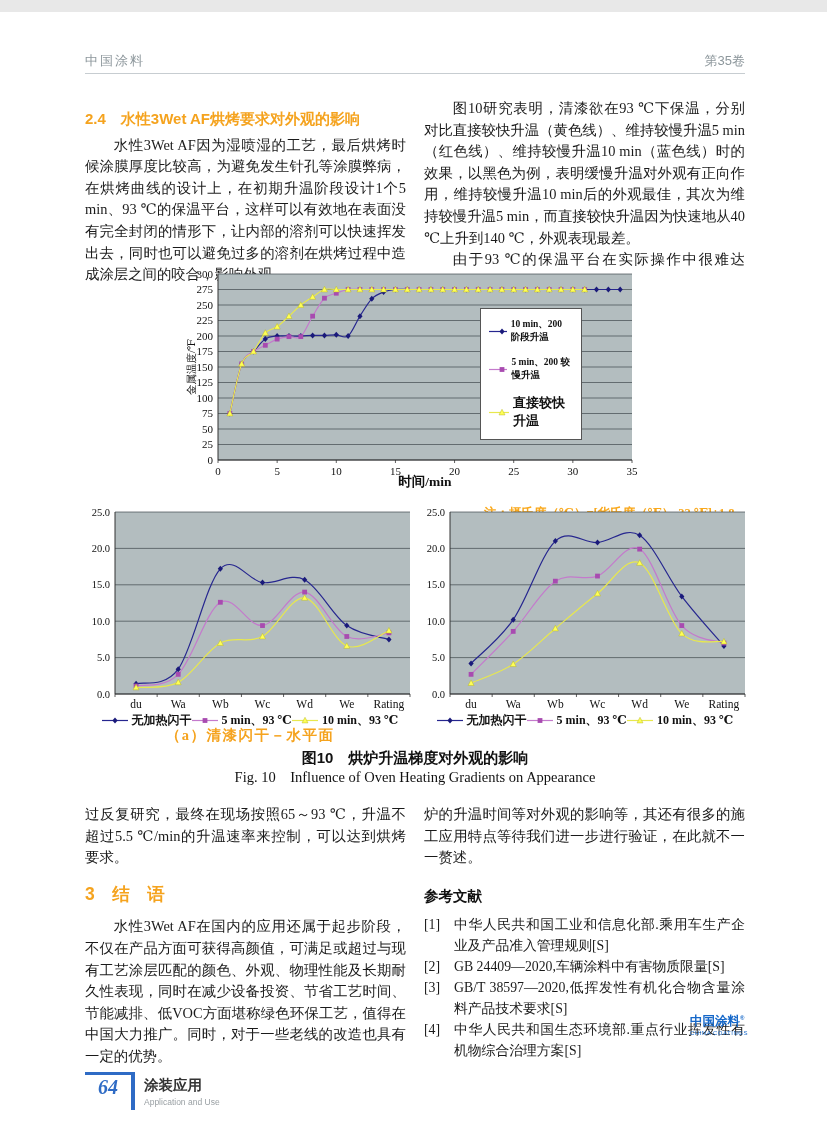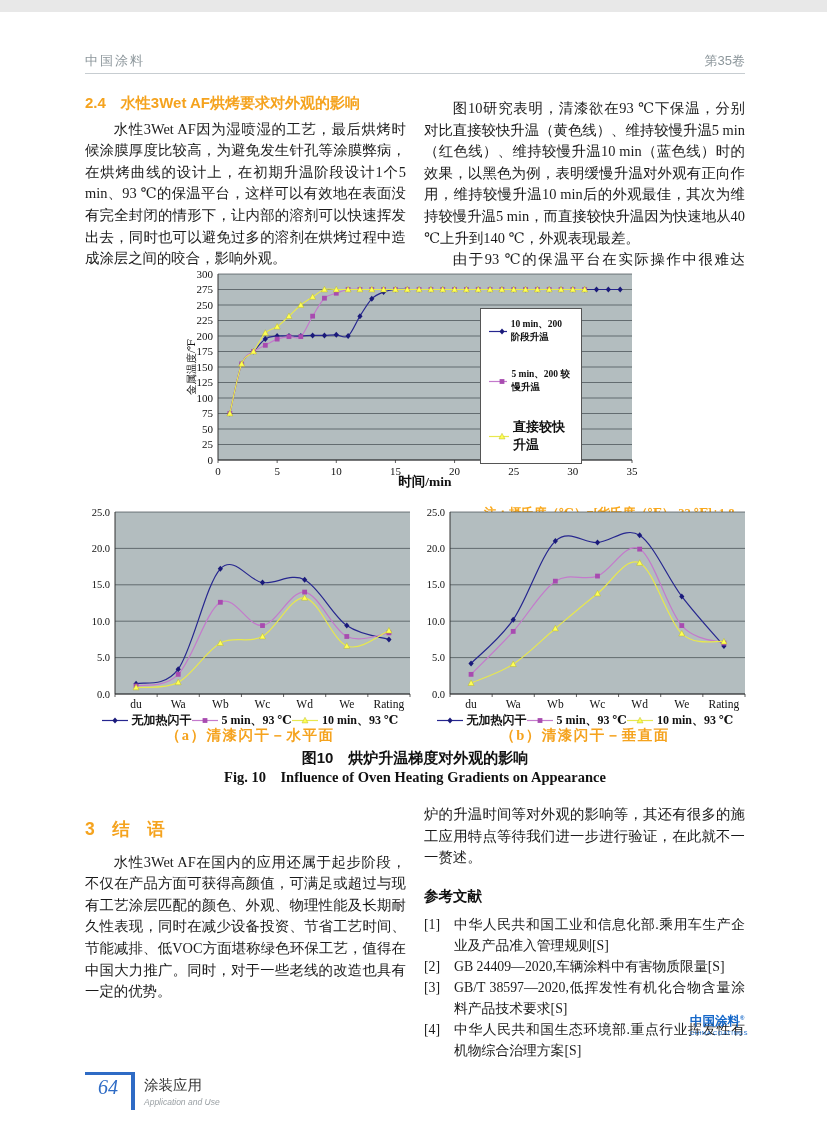--- a/index.html
+++ b/index.html
@@ -9,21 +9,21 @@
 
   
   .header { position:absolute; left:85px; top:40px; width:660px; height:22px;
             border-bottom:1px solid #c7cdd1; color:#8d979c;
             font-family:"Liberation Sans",sans-serif; font-size:13px; letter-spacing:2px; }
   .header .vol { position:absolute; right:0; top:0; letter-spacing:0; }
 
   
   .col { position:absolute; width:321px; font-size:14.4px; line-height:21.6px;
          color:#1a1a1a; text-align:justify; }
-  .col-l1 { left:85px;  top:80px; }
+  .col-l1 { left:85px;  top:96px; }
   .col-r1 { left:424px; top:86px; }
   .col-l2 { left:85px;  top:792px; }
   .col-r2 { left:424px; top:792px; }
   p.para { text-indent:2em; }
   p.noind { text-indent:0; }
 
   .sec24-title { color:#F5A31E; font-family:"Liberation Sans",sans-serif;
                  font-weight:bold; font-size:15px; margin-bottom:5px; }
   .sec3-title  { color:#F5A31E; font-family:"Liberation Sans",sans-serif;
                  font-weight:bold; font-size:17.5px; margin:15px 0 11px; }
@@ -31,52 +31,52 @@
                  font-size:14.5px; text-align:left; margin:17px 0 7px; color:#111; }
   .ref-row { display:flex; font-size:13.8px; line-height:21px; }
   .ref-label { flex:0 0 30px; }
   .ref-text { flex:1; text-align:justify; }
 
   
   .chart { position:absolute; }
   .chart svg { position:absolute; left:0; top:0;
                font-family:"Liberation Serif","DejaVu Serif",serif; }
   .lg-box { position:absolute; background:#fff; border:1px solid #555;
-            display:flex; flex-direction:column; row-gap:24px; padding:9px 8px; }
+            display:flex; flex-direction:column; row-gap:12px; padding:9px 8px; }
   .lg-row { position:absolute; display:flex; justify-content:center; width:100%;
             }
   .lg-item { display:flex; align-items:center; column-gap:4px; font-weight:bold; color:#111; }
   .lg-item svg { position:static; }
   .chart-caption { position:absolute; width:100%; text-align:center; color:#F5A31E;
                    font-weight:bold; font-size:14.5px; letter-spacing:1.5px; }
 
   .note { position:absolute; top:493px; right:80px; color:#F9A81C; font-weight:bold;
           font-size:12.5px; }
 
   .figcap-cn { position:absolute; left:85px; top:737px; width:660px; text-align:center;
                font-family:"Liberation Sans",sans-serif; font-weight:bold; font-size:15px; color:#111; }
   .figcap-en { position:absolute; left:85px; top:756px; width:660px; text-align:center;
-               font-weight:bold; font-size:14.5px; color:#111; }
+               font-weight:normal; font-size:14.5px; color:#111; }
 
   
   .logo { position:absolute; left:690px; top:1003px; color:#1668C9; line-height:1; }
   .logo-cn { font-family:"Liberation Sans",sans-serif; font-weight:bold; font-size:12.5px; }
   .logo-cn sup { font-size:6px; }
   .logo-en { font-family:"Liberation Sans",sans-serif; font-size:6px; letter-spacing:0.5px;
              margin-top:2px; }
 
   
   .footer { position:absolute; left:85px; top:1060px; display:flex; align-items:flex-start; }
   .pg-wrap { border-top:3px solid #2E6BC5; width:46px; text-align:center; padding-top:1px; }
-  .pg { color:#2E6BC5; font-style:italic; font-weight:normal; font-size:20px; }
+  .pg { color:#2E6BC5; font-style:italic; font-weight:bold; font-size:20px; }
   .vbar { width:4px; height:38px; background:#2E6BC5; margin-right:9px; }
-  .foot-cn { font-family:"Liberation Sans",sans-serif; font-weight:normal; font-size:14.5px;
+  .foot-cn { font-family:"Liberation Sans",sans-serif; font-weight:bold; font-size:14.5px;
              color:#333; margin-top:4px; }
   .foot-en { font-family:"Liberation Sans",sans-serif; font-size:8.5px; color:#9aa0a4;
-             margin-top:2px;font-style:italic; }
+             margin-top:2px; }
 </style>
 </head>
 <body>
 
 <div class="page">
 
   <div class="header">
     <span>中国涂料</span>
     <span class="vol">第35卷</span>
   </div>
@@ -420,27 +420,27 @@
           <span style="font-size: 12px;">5 min、93 ℃</span>
         </div>
         <div class="lg-item">
           <svg width="26" height="9">
             <line x1="0" y1="4.5" x2="26" y2="4.5" stroke="#E8E84D" stroke-width="1.2"></line>
             <path d="M13 1.2999999999999998L16 6.9L10 6.9Z" fill="#FFFF55" stroke="#B9B92A" stroke-width="0.5"></path>
           </svg>
           <span style="font-size: 12px;">10 min、93 ℃</span>
         </div>
       </div>
-      <div class="chart-caption" style="top: 219px;">（b）清漆闪干－垂直面</div>
     </div>
 
   <div class="figcap-cn">图10　烘炉升温梯度对外观的影响</div>
   <div class="figcap-en">Fig. 10　Influence of Oven Heating Gradients on Appearance</div>
 
   <div class="col col-l2">
+    <p class="para noind">过反复研究，最终在现场按照65～93 ℃，升温不超过5.5 ℃/min的升温速率来控制，可以达到烘烤要求。</p>
     <div class="sec3-title">3　结　语</div>
     <p class="para">水性3Wet AF在国内的应用还属于起步阶段，不仅在产品方面可获得高颜值，可满足或超过与现有工艺涂层匹配的颜色、外观、物理性能及长期耐久性表现，同时在减少设备投资、节省工艺时间、节能减排、低VOC方面堪称绿色环保工艺，值得在中国大力推广。同时，对于一些老线的改造也具有一定的优势。</p>
   </div>
 
   <div class="col col-r2">
     <p class="para noind">炉的升温时间等对外观的影响等，其还有很多的施工应用特点等待我们进一步进行验证，在此就不一一赘述。</p>
     <div class="refs-title">参考文献</div>
     <div class="ref-row">
       <span class="ref-label">[1]</span>
       <span class="ref-text">中华人民共和国工业和信息化部.乘用车生产企业及产品准入管理规则[S]</span>

